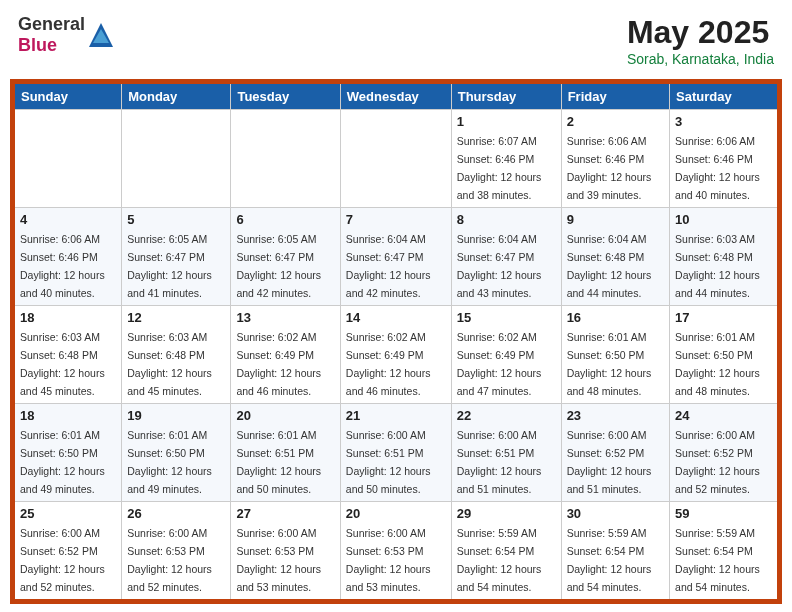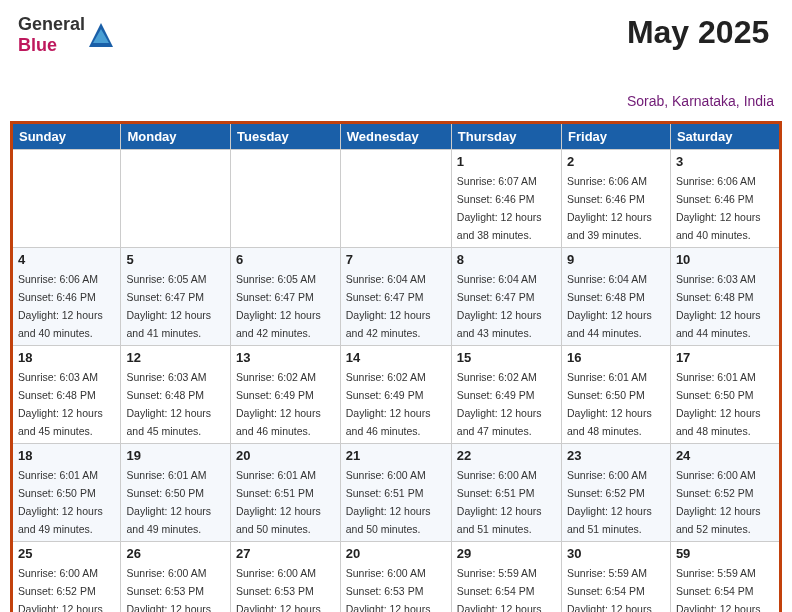--- a/index.html
+++ b/index.html
@@ -39,27 +39,26 @@
     .title-area {
       text-align: left;
     }
     .month-year {
       font-size: 32px;
       font-weight: bold;
       color: #222;
     }
     .location {
       font-size: 14px;
-      color: #701a75;
-      margin-top: 42px;
+      color: #15803d;
     }
     .calendar {
       width: 100%;
       border-collapse: collapse;
-      border: 3px solid #c2410c;
+      border: 5px solid #c2410c;
     }
     .calendar th {
       background-color: #1a5fa8;
       color: #fff;
       text-align: left;
       padding: 5px 6px;
       font-size: 13px;
       border: 1px solid #ccc;
     }
     .calendar td {

